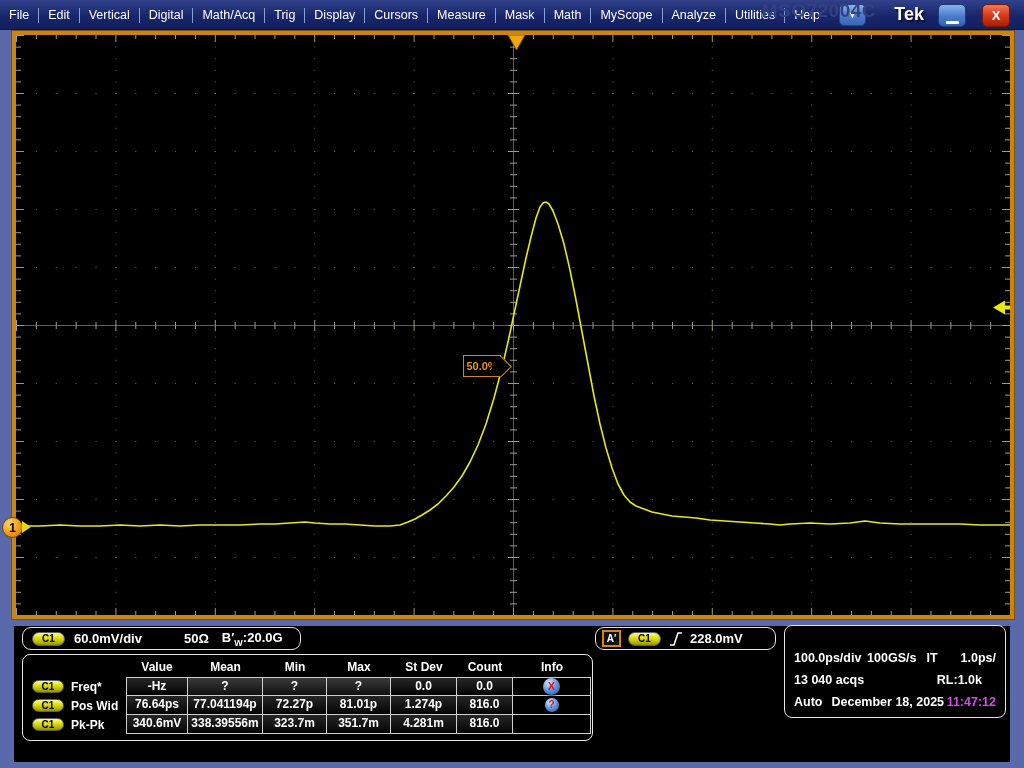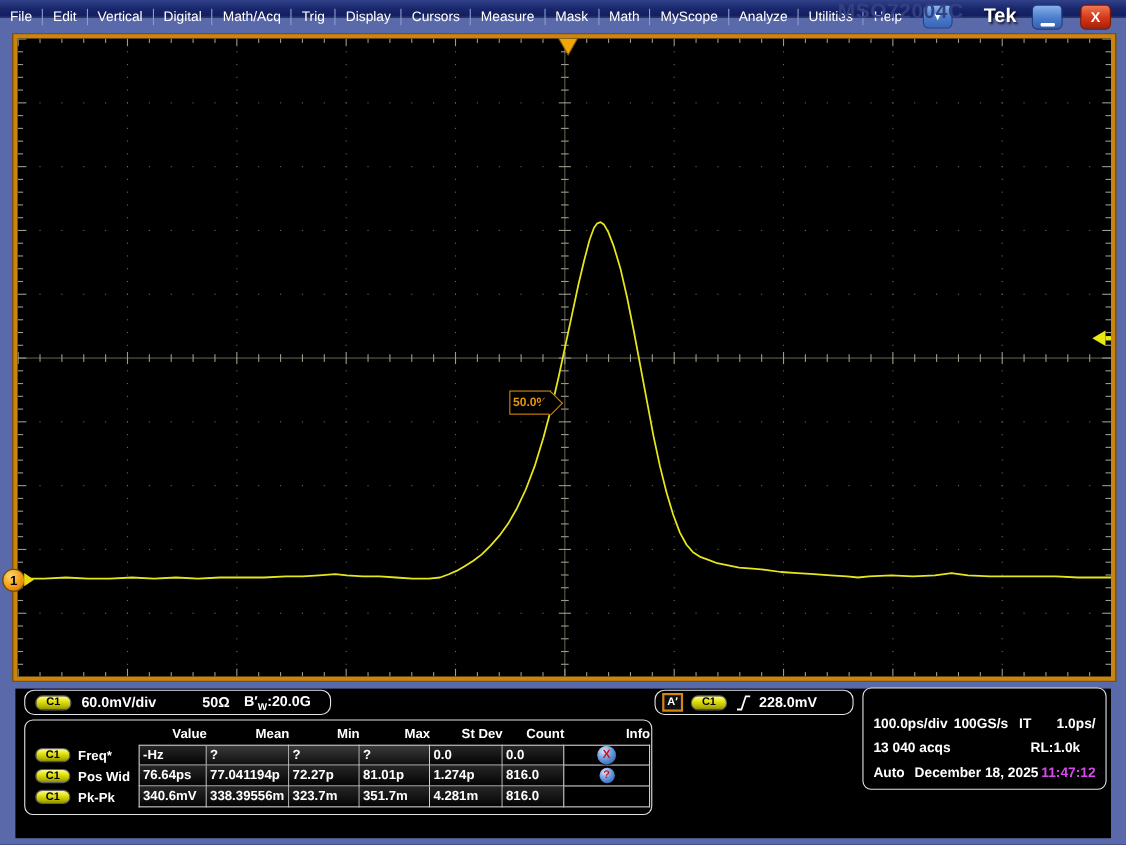--- a/index.html
+++ b/index.html
@@ -1,20 +1,20 @@
 <!DOCTYPE html>
 <html><head>
 <meta charset="utf-8">
 <style>
   * { margin:0; padding:0; box-sizing:border-box; }
   html,body { width:1024px; height:768px; }
   body { position:relative; background:#5a69a9; font-family:"Liberation Sans",sans-serif; overflow:hidden; }
 
   
-  .menubar { position:absolute; left:0; top:0; width:1024px; height:16px;
+  .menubar { position:absolute; left:0; top:0; width:1024px; height:30px;
     background:linear-gradient(#31418a,#18266b 55%,#131e5e); border-bottom:1px solid #0d1545; z-index:10; }
   .menu-items { display:flex; align-items:center; height:30px; color:#fff; font-size:12.5px; }
   .mi { padding:0 9px; line-height:15px; white-space:nowrap; cursor:default; }
   .mi + .mi { border-left:1px solid #8a9cd4; }
   .menu-drop { margin-left:10px; width:27px; height:22px; border-radius:5px;
     background:linear-gradient(#8db6ec,#4a7ccc 50%,#3a66b4); border:1px solid #24438c;
     color:#fff; font-size:9px; text-align:center; }
   .model { position:absolute; top:0; right:148px; color:#344082; font-size:19px; font-weight:bold; letter-spacing:.5px; }
   .tek { position:absolute; top:4px; right:100px; color:#fff; font-size:18px; font-weight:bold;
     text-shadow:1.5px 1.5px 2px rgba(0,0,0,.8); }
@@ -69,26 +69,26 @@
   .thermo { flex:none; margin-top:14px; }
   .acqs { }
   .rl { margin-left:auto; margin-right:14px; }
   .date { margin-left:9px; }
   .time { margin-left:auto; color:#d946ef; }
 
   
   .measure-table { left:22px; top:654px; width:571px; height:87px; border-radius:8px; padding:3px 0 0 3px; }
   .mt-grid { display:grid; grid-template-columns:100px 62px 75px 64px 64px 66px 56px 78px;
     grid-auto-rows:19px; }
-  .mt-grid .hd { height:20px; font-size:12px; text-align:right; line-height:18px; color:#fff; }
+  .mt-grid .hd { height:20px; font-size:12px; text-align:center; line-height:18px; color:#fff; }
   .lbl { display:flex; align-items:center; padding-left:6px; font-size:12px; }
   .lbl .badge { width:32px; height:13px; line-height:11px; margin-right:7px; }
   .vc { border-right:1px solid #cfcfcf; border-bottom:1px solid #cfcfcf;
     background:linear-gradient(#262626,#040404); font-size:12px; line-height:17px; padding:0 3px;
-    overflow:hidden; white-space:nowrap; }
+    overflow:hidden; white-space:nowrap;text-align:center; }
   .vc.q { background:linear-gradient(#3a3a3a,#101010); }
   .vc.bl { border-left:1px solid #cfcfcf; }
   .vc.bt { border-top:1px solid #cfcfcf; }
   .ic { display:flex; align-items:center; justify-content:center;
     border-right:1px solid #cfcfcf; border-bottom:1px solid #cfcfcf; }
   .ic.bt { border-top:1px solid #cfcfcf; }
   .orb { border-radius:50%; color:#d81414; font-weight:bold; text-align:center;
     background:radial-gradient(circle at 35% 28%, #d8e8ff, #6a9ade 45%, #1d4f9e);
     box-shadow:0 1px 2px rgba(0,0,0,.8); }
   .orb.x { width:17px; height:17px; font-size:11px; line-height:17px; }

